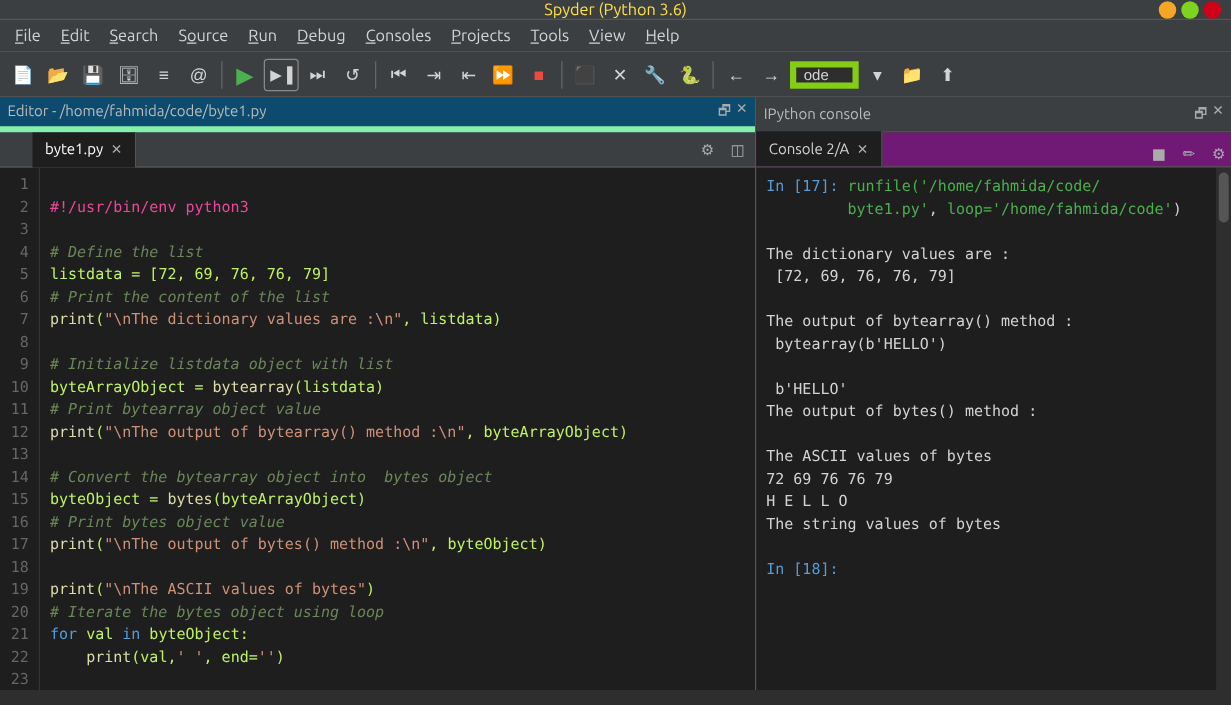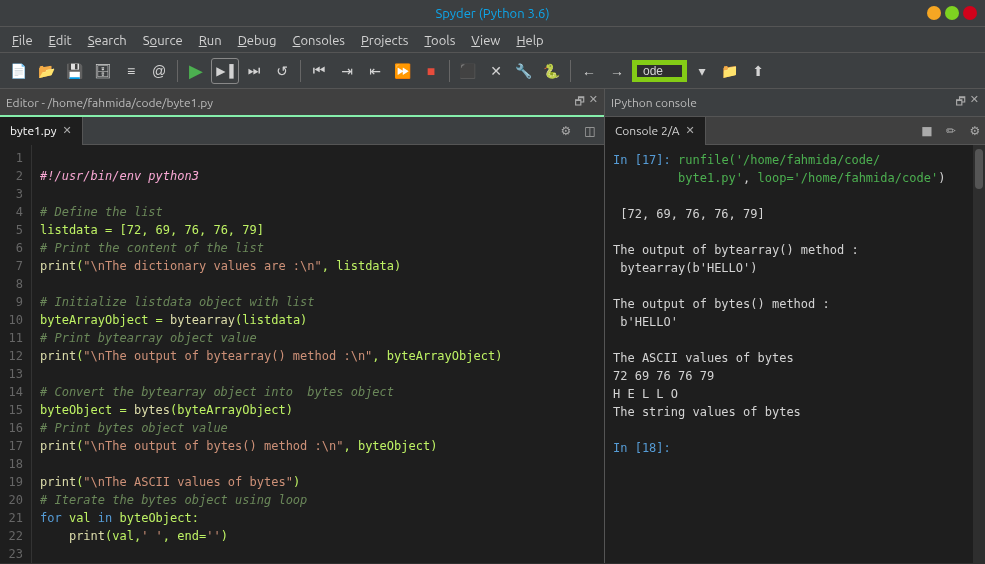--- a/index.html
+++ b/index.html
@@ -12,24 +12,24 @@
       height: 564px;
       overflow: hidden;
     }
 
     
     .title-bar {
       background: #3c3f41;
       text-align: center;
       padding: 4px 0;
       font-size: 13px;
-      color: #0ea5e9;
+      color: #fde047;
       border-bottom: 1px solid #555;
       position: relative;
-      height: 27px;
+      height: 16px;
       display: flex;
       align-items: center;
       justify-content: center;
     }
     .title-bar-controls {
       position: absolute;
       right: 8px;
       display: flex;
       gap: 4px;
     }
@@ -107,23 +107,23 @@
     }
 
     
     .editor-panel {
       width: 605px;
       display: flex;
       flex-direction: column;
       border-right: 1px solid #555;
     }
     .editor-header {
-      background: #404040;
+      background: #0c4a6e;
       padding: 4px 6px;
-      border-bottom: 2px solid #86efac;
+      border-bottom: 5px solid #86efac;
       display: flex;
       align-items: center;
       justify-content: space-between;
       height: 28px;
       font-size: 12px;
       color: #aaa;
     }
     .editor-header-title { color: #bbb; font-size: 12px; }
     .editor-header-icons { display: flex; gap: 4px; }
     .editor-header-icon { font-size: 11px; color: #aaa; cursor: pointer; }
@@ -140,21 +140,21 @@
     .tab {
       padding: 4px 10px;
       background: #2e2e2e;
       border-right: 1px solid #555;
       color: #d3d3d3;
       font-size: 12px;
       display: flex; align-items: center; gap: 6px;
       cursor: pointer;
       height: 28px;
     }
-    .tab.active { background: #1e1e1e; color: #fff; }
+    .tab.active { background: #1e1e1e; color: #fff; margin-left: 26px; }
     .tab-close {
       font-size: 11px; color: #aaa; cursor: pointer;
     }
     .tab-right-icons {
       margin-left: auto;
       display: flex; gap: 4px; align-items: center;
     }
     .tab-icon-btn {
       width: 20px; height: 20px;
       font-size: 12px; color: #aaa; cursor: pointer;
@@ -189,21 +189,21 @@
     }
     .line-num { line-height: 1.5; }
     .code-line { line-height: 1.5; }
 
     
     .c-comment { color: #6A8759; font-style: italic; }
     .c-string { color: #CE9178; }
     .c-keyword { color: #569CD6; }
     .c-function { color: #DCDCAA; }
     .c-normal { color: #bef264; }
-    .c-shebang { color: #f9a8d4; font-style: italic; }
+    .c-shebang { color: #ec4899; }
 
     
     .console-panel {
       flex: 1;
       display: flex;
       flex-direction: column;
     }
     .console-header {
       background: #3c3f41;
       padding: 4px 6px;
@@ -211,23 +211,23 @@
       display: flex;
       align-items: center;
       justify-content: space-between;
       height: 28px;
       font-size: 12px;
       color: #bbb;
     }
     .console-header-icons { display: flex; gap: 4px; }
 
     .console-tab-bar {
-      background: #404040;
-      display: flex;
-      align-items: center;
+      background: #701a75;
+      display: flex;
+      align-items: flex-end;
       border-bottom: 1px solid #555;
       height: 28px;
     }
     .console-tab {
       padding: 4px 10px;
       background: #1e1e1e;
       border-right: 1px solid #555;
       color: #d3d3d3;
       font-size: 12px;
       display: flex; align-items: center; gap: 6px;
@@ -417,35 +417,38 @@
       </div>
     </div>
 
     <div class="console-flex">
       <div class="console-output">
         <div>
           <span class="c-in">In [17]: </span><span class="c-runfile">runfile('/home/fahmida/code/<br>&nbsp;&nbsp;&nbsp;&nbsp;&nbsp;&nbsp;&nbsp;&nbsp;&nbsp;byte1.py'</span><span class="c-output">, </span><span class="c-runfile">loop='/home/fahmida/code'</span><span class="c-output">)</span>
         </div>
         <div>&nbsp;</div>
         <div>
+          <span class="c-output">The dictionary values are :</span>
+        </div>
+        <div>
           <span class="c-output">&nbsp;[72, 69, 76, 76, 79]</span>
         </div>
         <div>&nbsp;</div>
         <div>
           <span class="c-output">The output of bytearray() method :</span>
         </div>
         <div>
           <span class="c-output">&nbsp;bytearray(b'HELLO')</span>
         </div>
         <div>&nbsp;</div>
         <div>
+          <span class="c-output">&nbsp;b'HELLO'</span>
+        </div>
+        <div>
           <span class="c-output">The output of bytes() method :</span>
-        </div>
-        <div>
-          <span class="c-output">&nbsp;b'HELLO'</span>
         </div>
         <div>&nbsp;</div>
         <div>
           <span class="c-output">The ASCII values of bytes</span>
         </div>
         <div>
           <span class="c-output">72  69  76  76  79</span>
         </div>
         <div>
           <span class="c-output">H  E  L  L  O</span>

